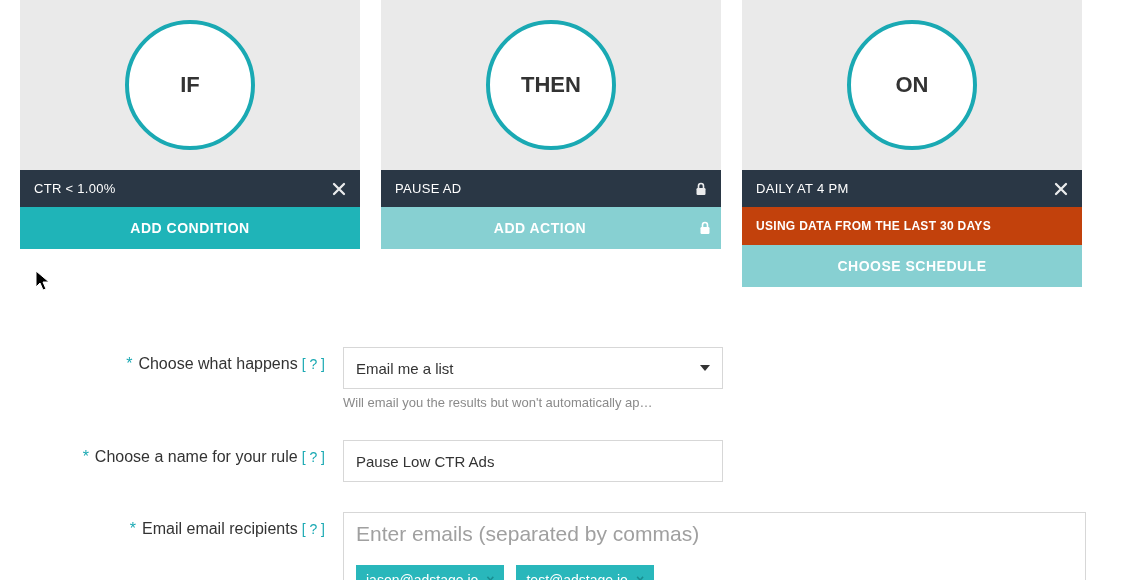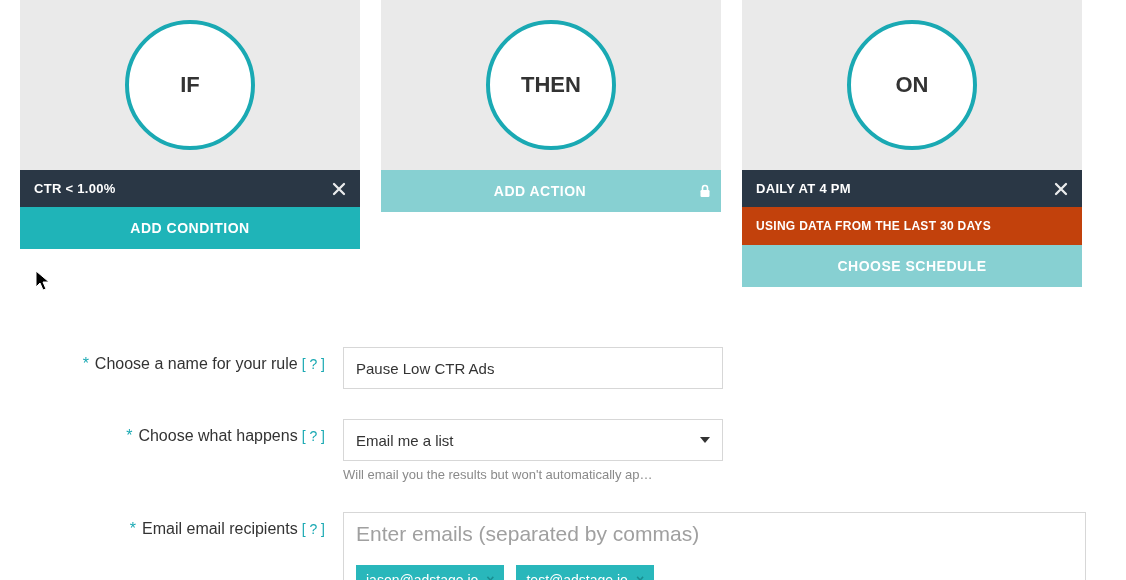--- a/index.html
+++ b/index.html
@@ -2,21 +2,21 @@
 <html><head>
 <meta charset="utf-8">
 <style>
   * { box-sizing: border-box; margin: 0; padding: 0; }
   body { font-family: "Helvetica Neue", Arial, sans-serif; background:#fff; color:#222; width:1126px; }
   .stage { display:flex; gap:21px; padding:0 20px; align-items:flex-start; }
   .card { width:340px; background:#eaeaea; position:relative; }
   .circle-wrap{height:170px;display:flex;align-items:center;justify-content:center;}
   .circle{width:130px;height:130px;border:4px solid #1aa9b3;border-radius:50%;background:#fff;display:flex;align-items:center;justify-content:center;}
   .circle span{font-weight:700;font-size:22px;color:#333;}
-  .bar{background:#2a3745;color:#fff;font-size:13px;font-weight:700;padding:11px 14px;display:flex;justify-content:space-between;align-items:center;letter-spacing:.3px;}
+  .bar{background:#2a3745;color:#fff;font-size:13px;font-weight:400;padding:11px 14px;display:flex;justify-content:space-between;align-items:center;letter-spacing:.3px;}
   .bar .icnx, .bar .icnl{font-size:16px;opacity:.9;cursor:pointer;display:inline-flex;}
   .bar2{background:#c2410c;color:#fff;font-size:12px;font-weight:700;padding:12px 14px;letter-spacing:.3px;}
   .btn{background:#1fb4b8;color:#fff;text-align:center;font-weight:700;font-size:14px;padding:13px 10px;letter-spacing:.5px;cursor:pointer;display:flex;justify-content:center;align-items:center;gap:10px;}
   .btn.light{background:#87d0d2;color:#fff;}
   .btn .lock{display:inline-flex;}
   .form{margin-top:60px;padding:0 40px 20px;}
   .row{display:flex;align-items:flex-start;gap:18px;margin-bottom:30px;}
   .lbl{width:285px;text-align:right;color:#333;font-size:16px;padding-top:8px;}
   .lbl .req{color:#1aa9b3;margin-right:6px;}
   .lbl .hq{color:#1aa9b3;font-size:14px;margin-left:4px;}
@@ -58,20 +58,29 @@
       <span>ADD CONDITION</span>
     </div>
   </div>
 
   <div class="card">
     <div class="circle-wrap">
       <div class="circle">
         <span>THEN</span>
       </div>
     </div>
+    <div class="bar">
+      <span>PAUSE AD</span>
+      <span class="icnl">
+        <svg width="12" height="14" viewBox="0 0 12 14">
+            <rect x="1.5" y="6" width="9" height="7" rx="1.2" fill="#fff"></rect>
+            <path d="M3.5 6 V4 a2.5 2.5 0 0 1 5 0 V6" fill="none" stroke="#fff" stroke-width="1.6"></path>
+          </svg>
+      </span>
+    </div>
     <div class="btn light">
       <span style="flex:1;text-align:center;">ADD ACTION</span>
       <span class="lock">
         <svg width="12" height="14" viewBox="0 0 12 14">
             <rect x="1.5" y="6" width="9" height="7" rx="1.2" fill="#fff"></rect>
             <path d="M3.5 6 V4 a2.5 2.5 0 0 1 5 0 V6" fill="none" stroke="#fff" stroke-width="1.6"></path>
           </svg>
       </span>
     </div>
   </div>
@@ -103,37 +112,37 @@
 <div class="cursor">
   <svg width="17" height="22" viewBox="0 0 17 22">
       <path d="M1 1 L1 17 L5 13 L8 20 L11 19 L8 12 L14 12 Z" fill="#000" stroke="#fff" stroke-width="1"></path>
     </svg>
 </div>
 
 <div class="form">
 
   <div class="row">
     <div class="lbl">
-      <span class="req">*</span><span>Choose a name for your rule</span><span class="hq">[ ? ]</span>
-    </div>
-    <div class="field">
-      <input class="inp" type="text" value="Pause Low CTR Ads" style="">
-    </div>
-  </div>
-
-  <div class="row">
-    <div class="lbl">
       <span class="req">*</span><span>Choose what happens</span><span class="hq">[ ? ]</span>
     </div>
     <div class="field">
       <div class="sel">
         <span>Email me a list</span>
         <span class="caret"></span>
       </div>
       <div class="sub">Will email you the results but won't automatically ap…</div>
+    </div>
+  </div>
+
+  <div class="row">
+    <div class="lbl">
+      <span class="req">*</span><span>Choose a name for your rule</span><span class="hq">[ ? ]</span>
+    </div>
+    <div class="field">
+      <input class="inp" type="text" value="Pause Low CTR Ads" style="">
     </div>
   </div>
 
   <div class="row">
     <div class="lbl">
       <span class="req">*</span><span>Email email recipients</span><span class="hq">[ ? ]</span>
     </div>
     <div class="field full">
       <div class="emails">
         <input type="text" placeholder="Enter emails (separated by commas)" style="">

